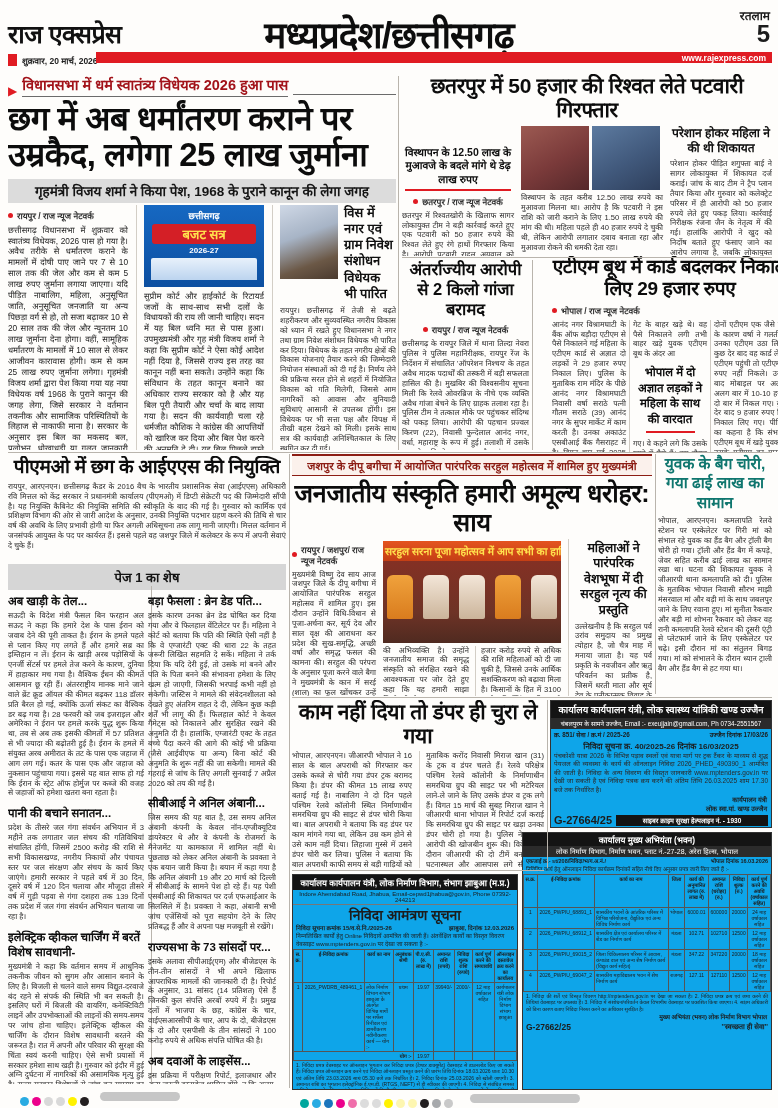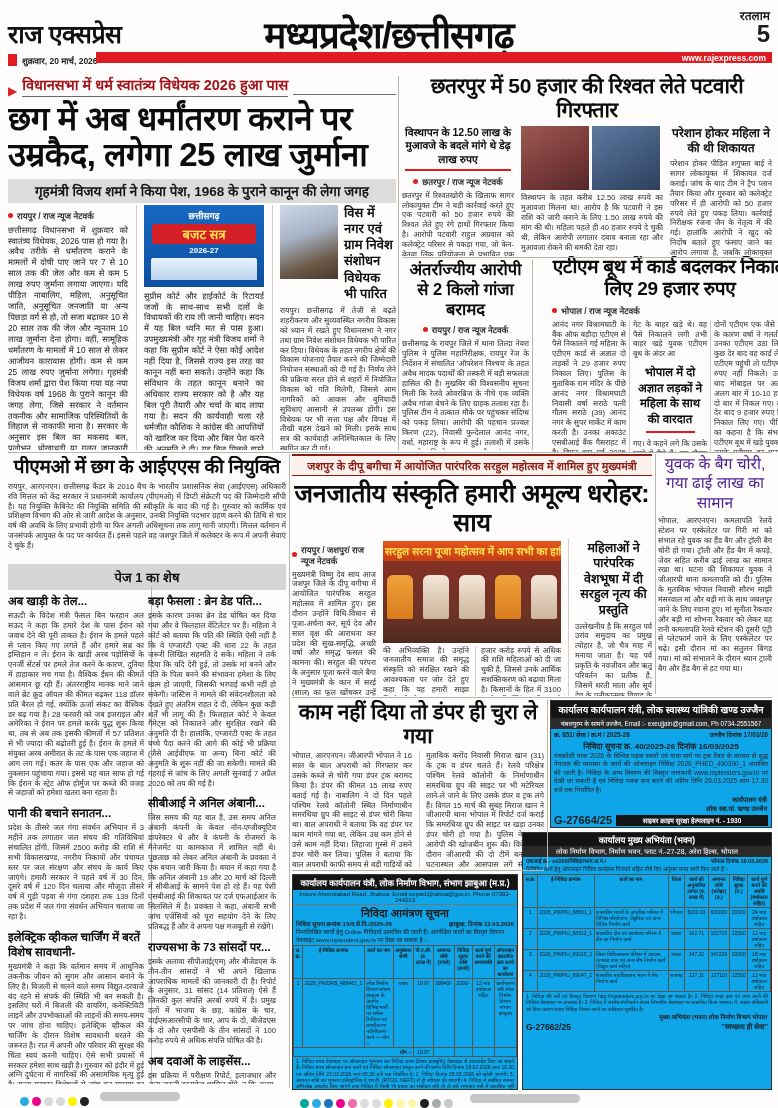--- a/index.html
+++ b/index.html
@@ -28,21 +28,21 @@
   .byline{display:flex;align-items:center;gap:4px;font-size:8.5px;font-weight:700;color:#333;margin:5px 0 4px;}
   .byline .dot{width:5px;height:5px;border-radius:50%;background:#e01b22;flex:0 0 auto;}
   .body-sm{font-size:8.3px;line-height:1.32;text-align:justify;color:#252525;}
   .body-xs{font-size:7.6px;line-height:1.3;text-align:justify;color:#2a2a2a;}
   .subhead{font-size:13px;font-weight:800;line-height:1.25;color:#101010;text-align:center;}
   .subhead-left{font-size:12px;font-weight:800;line-height:1.25;color:#101010;}
   .redline{height:2px;background:#e01b22;margin:3px auto;}
   .cols3{column-count:3;column-gap:9px;column-rule:1px solid #cfcac2;}
   .story-head-xl{font-size:21px;font-weight:800;line-height:1.15;letter-spacing:-.3px;color:#0c0c0c;}
   .story-head-l{font-size:18px;font-weight:800;line-height:1.2;color:#0c0c0c;}
-  .story-head-m{font-size:16px;font-weight:400;line-height:1.25;color:#4c1d95;text-align:center;}
+  .story-head-m{font-size:16px;font-weight:700;line-height:1.25;color:#0f766e;text-align:center;}
   .pullquote{font-size:11.5px;font-weight:800;text-align:center;line-height:1.35;margin:6px 2px;color:#0c0c0c;}
   .pq-line{width:70%;height:2px;background:#e01b22;margin:4px auto 0;}
   .pg1-bar{background:#d6d6d6;font-size:13px;font-weight:800;text-align:center;padding:4px 0;color:#141414;}
   .brief h4{font-size:11.5px;font-weight:800;margin:7px 0 3px;color:#0e0e0e;}
   
   .ph{position:relative;overflow:hidden;background:linear-gradient(140deg,#b7a28c,#8a7763 60%,#6e5c4a);}
   .ph.man{background:linear-gradient(150deg,#9c5a52,#7a3a3a 55%,#55282a);}
   .ph.woman{background:linear-gradient(150deg,#5d7ba0,#41597c 55%,#2e3f5c);}
   .ph.minister{background:linear-gradient(160deg,#cfd8e6,#a7b4c6 40%,#6b5846 75%,#4a3a2e);}
   .budget{background:linear-gradient(180deg,#1668c2,#0d4fa0);color:#fff;text-align:center;padding:4px 2px;}
@@ -118,21 +118,21 @@
           <div class="subhead-left" style="font-size:13px;">विस में नगर एवं ग्राम निवेश संशोधन विधेयक भी पारित</div>
         </div>
         <div class="body-xs" style="margin-top:4px;">रायपुर। छत्तीसगढ़ में तेजी से बढ़ते शहरीकरण और सुव्यवस्थित नगरीय विकास को ध्यान में रखते हुए विधानसभा ने नगर तथा ग्राम निवेश संशोधन विधेयक भी पारित कर दिया। विधेयक के तहत नगरीय क्षेत्रों की विकास योजनाएं तैयार करने की जिम्मेदारी नियोजन संस्थाओं को दी गई है। निर्णय लेने की प्रक्रिया सरल होने से शहरों में नियोजित विकास को गति मिलेगी, जिससे आम नागरिकों को आवास और बुनियादी सुविधाएं आसानी से उपलब्ध होंगी। इस विधेयक पर भी सत्ता पक्ष और विपक्ष में तीखी बहस देखने को मिली। इसके साथ सत्र की कार्यवाही अनिश्चितकाल के लिए स्थगित कर दी गई।</div>
       </div>
     </div>
   </div>
 
   <div class="abs" style="left:402px;top:74px;width:370px;height:182px;overflow:hidden;">
     <div class="story-head-xl" style="text-align:center;">छतरपुर में 50 हजार की रिश्वत लेते पटवारी गिरफ्तार</div>
     <div style="display:flex;gap:7px;margin-top:4px;">
-      <div style="width:112px;flex:0 0 auto;">
+      <div style="width:112px;flex:0 0 auto;margin-top:20px;">
         <div class="subhead-left" style="font-size:10.5px;text-align:center;">विस्थापन के 12.50 लाख के मुआवजे के बदले मांगे थे डेढ़ लाख रुपए</div>
         <div class="redline" style="width:95%;"></div>
         <div class="byline" style="justify-content:center;">
           <span class="dot"></span>
           <span>छतरपुर / राज न्यूज नेटवर्क</span>
         </div>
         <div class="body-xs">छतरपुर में रिश्वतखोरी के खिलाफ सागर लोकायुक्त टीम ने बड़ी कार्रवाई करते हुए एक पटवारी को 50 हजार रुपये की रिश्वत लेते हुए रंगे हाथों गिरफ्तार किया है। आरोपी पटवारी राहुल अग्रवाल को कलेक्ट्रेट परिसर से पकड़ा गया, जो केन-बेतवा लिंक परियोजना से प्रभावित एक महिला से मुआवजा दिलाने के नाम पर रकम मांग रहा था। जानकारी के अनुसार, किशनगढ़ क्षेत्र के नेगुवां गांव की निवासी 43 वर्षीय शगुफ्ता बाई को</div>
       </div>
       <div style="width:142px;flex:0 0 auto;">
         <div style="display:flex;gap:3px;">
@@ -277,21 +277,21 @@
     </div>
     <div style="display:flex;align-items:center;gap:4px;padding:1px 3px;">
       <span class="gno" style="font-size:11px;">G-27664/25</span>
       <span class="blackband" style="flex:1;font-size:6.5px;padding:1px 0;">साइबर क्राइम सुरक्षा हेल्पलाइन नं. - 1930</span>
     </div>
   </div>
 
   <div class="abs tender" style="left:292px;top:874px;width:226px;height:216px;">
     <div class="thead" style="font-size:8.5px;padding:2px 1px;">कार्यालय कार्यपालन यंत्री, लोक निर्माण विभाग, संभाग झाबुआ (म.प्र.)</div>
     <div style="font-size:6px;text-align:center;border-bottom:1px solid #777;padding:1px;">Indore Ahemdabad Road, Jhabua, Email-cepwd1jhabua@gov.in, Phone 07392-244213</div>
-    <div style="text-align:center;font-size:11px;font-weight:800;">निविदा आमंत्रण सूचना</div>
+    <div style="text-align:center;font-size:14px;font-weight:800;">निविदा आमंत्रण सूचना</div>
     <div style="display:flex;justify-content:space-between;font-size:6px;font-weight:700;padding:0 3px;">
       <span>निविदा सूचना क्रमांक 15/व.से.नि./2025-26</span>
       <span>झाबुआ, दिनांक 12.03.2026</span>
     </div>
     <div style="font-size:6px;padding:0 3px;">निम्नलिखित कार्यों हेतु Online निविदायें आमंत्रित की जाती हैं। अंतर्वेक्षित कार्यों का विस्तृत विवरण वेबसाइट www.mptenders.gov.in पर देखा जा सकता है :-</div>
     <table class="tbl" style="font-size:5px;margin-top:1px;">
       <tbody>
           <tr>
         <th>स. क्र.</th>
             <th>ई-निविदा क्रमांक</th>

